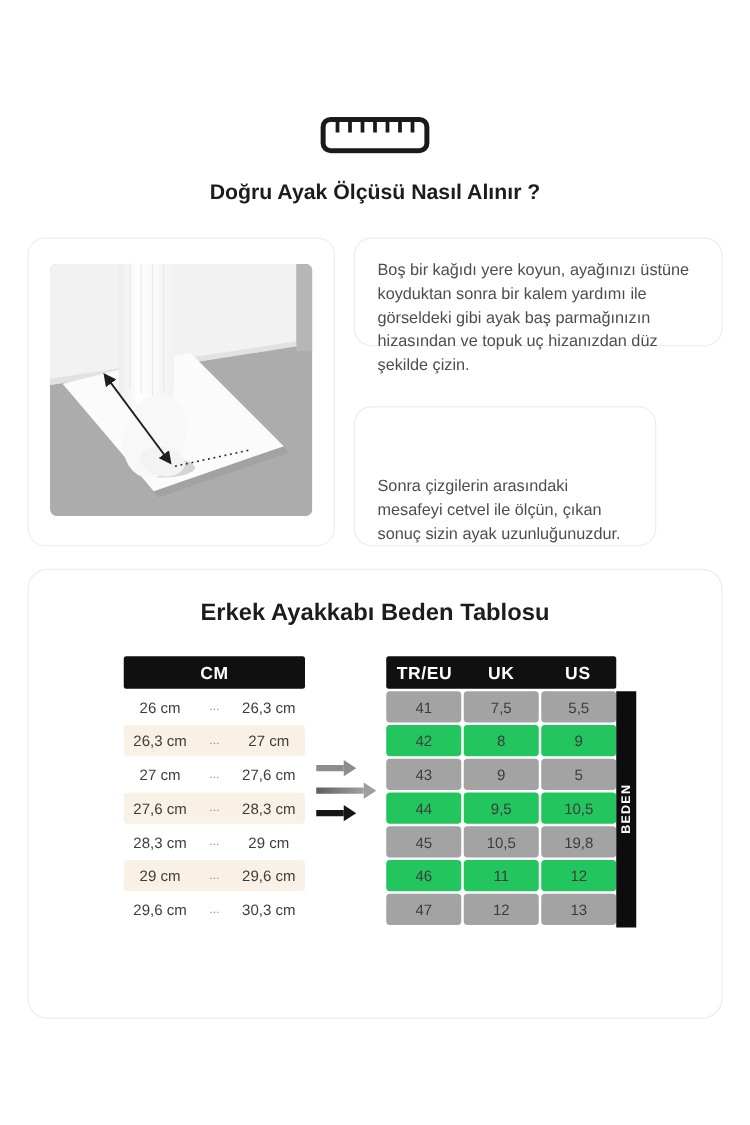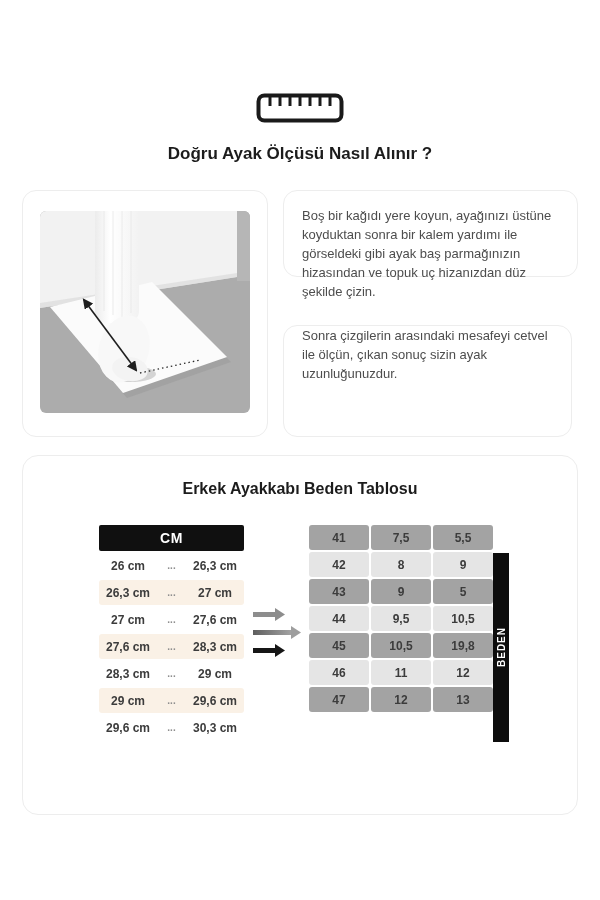--- a/index.html
+++ b/index.html
@@ -12,47 +12,47 @@
   .ruler-wrap { position:absolute; left:256px; top:93px; width:88px; height:30px; }
 
   .h1 { position:absolute; left:0; right:0; top:144px; text-align:center;
         font-size:17px; font-weight:700; color:#1c1c1c; }
 
   .photo-card { left:22px; top:190px; width:246px; height:247px; }
   .photo { position:absolute; left:17px; top:20px; width:210px; height:202px;
            border-radius:6px; overflow:hidden; }
 
   .step-box-1 { left:283px; top:190px; width:295px; height:87px; }
-  .step-box-2 { left:283px; top:325px; width:289px; height:112px; display:flex; align-items:flex-start; }
+  .step-box-2 { left:283px; top:325px; width:242px; height:112px; display:flex; align-items:flex-end; }
   .step-text { padding:15px 18px; font-size:13px; line-height:19px; color:#4d4d4d; }
   .step-box-2 .step-text { padding-top:0; padding-bottom:0; }
 
   .table-card { left:22px; top:455px; width:556px; height:360px; border-radius:16px; }
   .h2 { position:absolute; left:0; right:0; top:24px; text-align:center;
-        font-size:16px; font-weight:700; color:#1c1c1c; }
+        font-size:19px; font-weight:700; color:#1c1c1c; }
 
   .cm-table   { position:absolute; left:76px;  top:69px; width:145px; }
   .intl-table { position:absolute; left:286px; top:69px; width:184px; }
 
   .thead { height:26px; margin-bottom:2px; background:#101010; border-radius:2px;
            display:flex; align-items:center; justify-content:center;
            color:#ffffff; font-size:14px; font-weight:600; letter-spacing:.5px; }
   .thead .hcell { flex:1; text-align:center; }
 
   .trow { height:25px; margin-bottom:2px; display:flex; align-items:stretch;
-          font-size:12px; color:#3c3c3c;font-weight:bold; }
+          font-size:12px; color:#3c3c3c; }
   .cm-table .trow { background:#ffffff; border-radius:3px; align-items:center; }
   .cm-table .trow.alt { background:#faf1e6; }
   .c-from, .c-to { width:40%; text-align:center; }
   .c-sep { width:20%; text-align:center; color:#8f8f8f; font-size:10px; }
 
   .intl-table .trow { gap:2px; }
   .intl-table .cell { flex:1; background:#a3a3a3; border-radius:3px;
                       display:flex; align-items:center; justify-content:center; }
-  .intl-table .trow.alt .cell { background:#e5e5e5;text-align:right; }
+  .intl-table .trow.alt .cell { background:#22c55e;text-align:right; }
 
   .beden-bar { position:absolute; left:470px; top:97px; width:16px; height:189px;
                background:#0d0d0d; display:flex; align-items:center; justify-content:center; }
   .beden-bar span { writing-mode:vertical-rl; transform:rotate(180deg);
                     color:#ffffff; font-size:10px; font-weight:700; letter-spacing:1px; }
 
   .arrows-wrap { position:absolute; left:228px; top:150px; width:58px; height:54px; }
 </style>
 </head>
 <body>
@@ -198,20 +198,25 @@
           <polygon points="40,20 40,33 50,26.5" fill="#9e9e9e"></polygon>
         </g>
         <g>
           <rect x="2" y="42" width="22" height="5" fill="#161616"></rect>
           <polygon points="24,38 24,51 34,44.5" fill="#161616"></polygon>
         </g>
       </svg>
     </div>
 
     <div class="intl-table">
+      <div class="thead">
+        <span class="hcell">TR/EU</span>
+        <span class="hcell">UK</span>
+        <span class="hcell">US</span>
+      </div>
       <div>
 
           <div class="trow">
             <span class="cell">41</span>
             <span class="cell">7,5</span>
             <span class="cell">5,5</span>
           </div>
 
           <div class="trow alt">
             <span class="cell">42</span>

